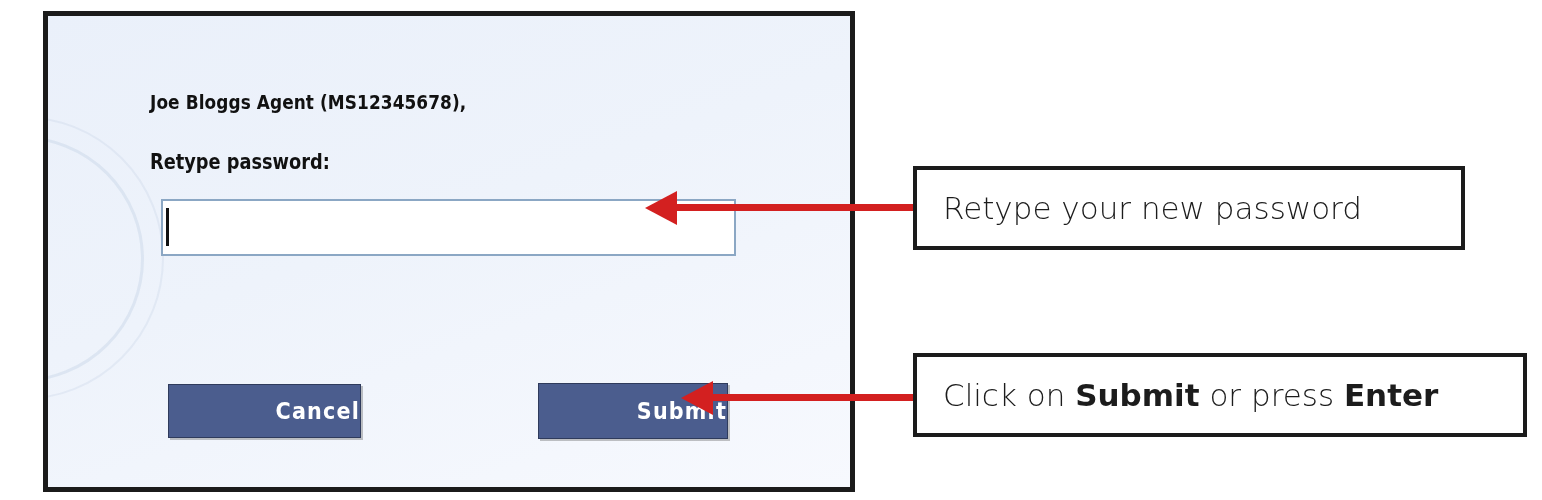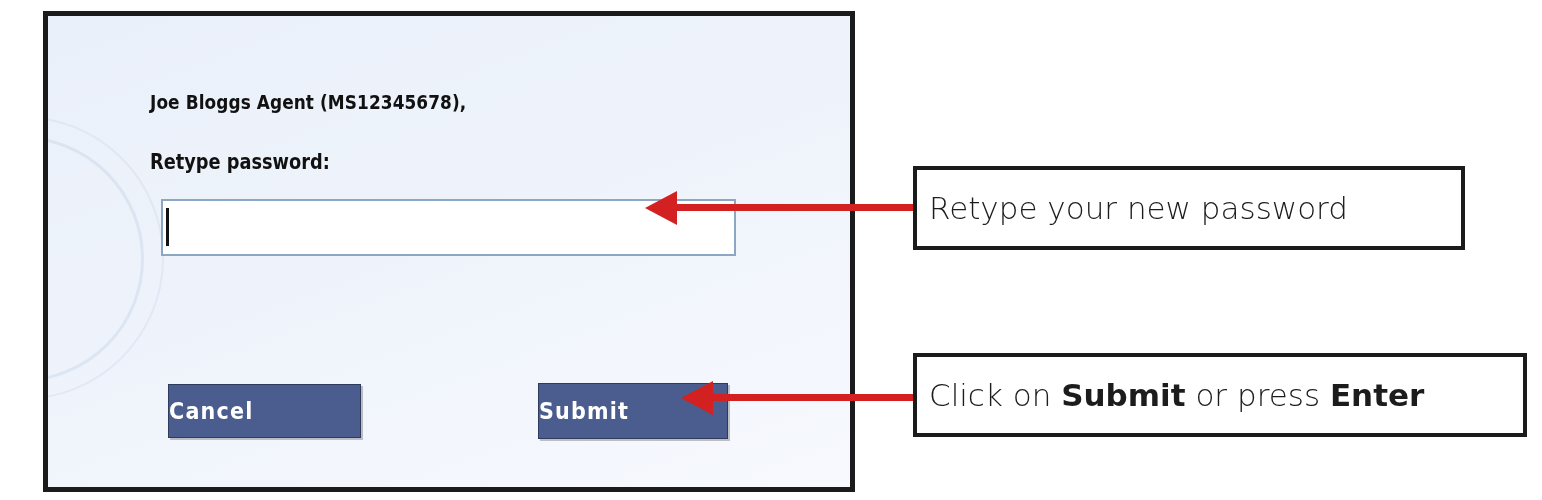--- a/index.html
+++ b/index.html
@@ -106,21 +106,21 @@
     position: absolute;
     box-sizing: border-box;
     background: #4b5d8e;
     border: 1px solid #2f3b5c;
     box-shadow: 2px 2px 0 rgba(60, 60, 60, 0.30);
     color: #ffffff;
     font-family: "DejaVu Sans Condensed", "Liberation Sans Narrow", "Liberation Sans", sans-serif;
     font-weight: bold;
     font-size: 23px;
     letter-spacing: 1.2px;
-    text-align: left;
+    text-align: right;
     line-height: 52px;
     cursor: pointer;
     padding: 0;
   }
   #cancel-button {
     left: 120px;
     top: 368px;
     width: 193px;
     height: 54px;
   }
@@ -132,21 +132,21 @@
   }
 
   
   .callout {
     position: absolute;
     box-sizing: border-box;
     border: 4px solid #1b1b1b;
     background: #ffffff;
     display: flex;
     align-items: center;
-    padding-left: 12px;
+    padding-left: 26px;
     font-family: "DejaVu Sans", sans-serif;
     font-size: 31px;
     font-weight: 300;
     color: #1c1c1c;
     white-space: nowrap;
     z-index: 3;
   }
   #callout-password {
     left: 913px;
     top: 166px;

